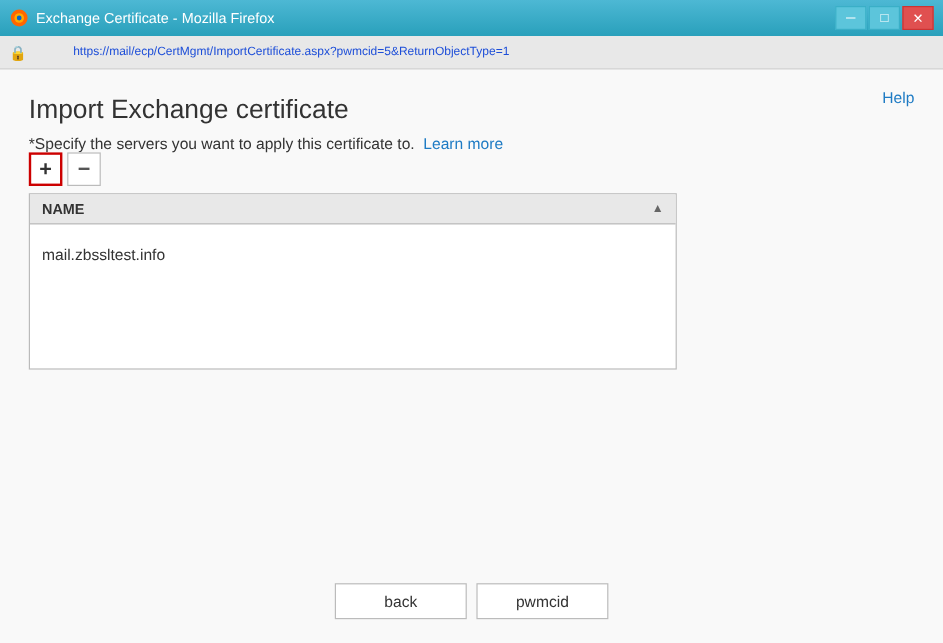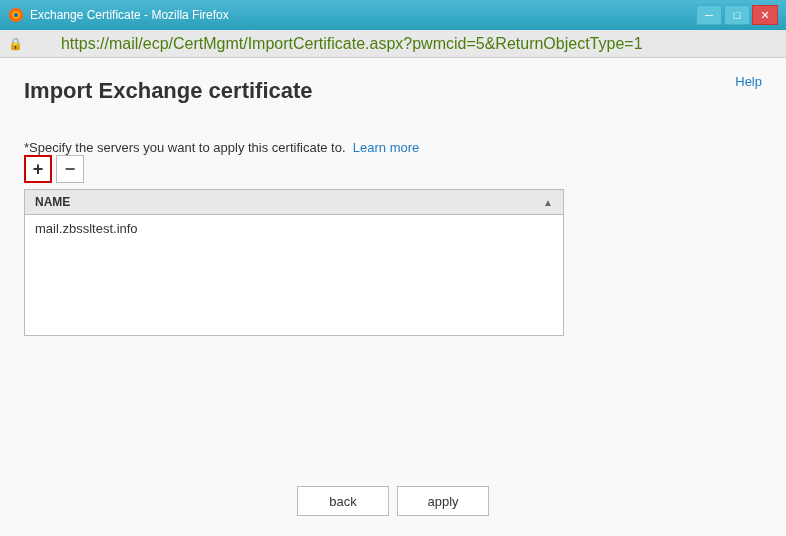--- a/index.html
+++ b/index.html
@@ -58,22 +58,22 @@
       align-items: center;
       padding: 0 8px;
       gap: 6px;
       border-bottom: 1px solid #ccc;
     }
     .lock-icon {
       color: #666;
       font-size: 12px;
     }
     .address-text {
-      font-size: 16px;
-      color: #4d7c0f;
+      font-size: 10px;
+      color: #1d4ed8;
       flex: 1;
       padding-left: 32px;
     }
 
     
     .content-area {
       background: #f9f9f9;
       height: calc(536px - 30px - 28px);
       display: flex;
       flex-direction: column;
@@ -88,23 +88,23 @@
       right: 24px;
       color: #1e7bc4;
       text-decoration: none;
       font-size: 13px;
       cursor: pointer;
     }
 
     
     .page-title {
       font-size: 22px;
-      font-weight: 700;
-      color: #333;
-      margin-bottom: 36px;
+      font-weight: 400;
+      color: #333;
+      margin-bottom: 8px;
     }
 
     
     .instruction-text {
       font-size: 13px;
       color: #333;
     }
     .instruction-text a {
       color: #1e7bc4;
       text-decoration: none;
@@ -164,21 +164,21 @@
       display: flex;
       align-items: center;
       justify-content: space-between;
     }
     .server-table-body {
       min-height: 120px;
       max-height: 150px;
       overflow-y: auto;
     }
     .server-row {
-      padding: 6px 10px;
+      padding: 18px 10px;
       font-size: 13px;
       color: #333;
       border-bottom: 1px solid #eee;
     }
     .server-row:last-child {
       border-bottom: none;
     }
 
     
     .scroll-up-arrow {
@@ -190,21 +190,21 @@
     .bottom-buttons {
       position: absolute;
       bottom: 20px;
       left: 0;
       right: 0;
       display: flex;
       justify-content: center;
       gap: 8px;
     }
     .btn {
-      width: 92px;
+      width: 110px;
       height: 30px;
       background: white;
       border: 1px solid #bbb;
       color: #333;
       font-size: 13px;
       cursor: pointer;
       display: flex;
       align-items: center;
       justify-content: center;
     }
@@ -264,16 +264,16 @@
     </div>
     <div class="server-table-body">
       <div class="server-row">mail.zbssltest.info</div>
     </div>
   </div>
 
   <div class="spacer"></div>
 
   <div class="bottom-buttons">
     <button class="btn">back</button>
-    <button class="btn">apply</button>
+    <button class="btn">pwmcid</button>
   </div>
 
 </div>
 
 </body></html>

